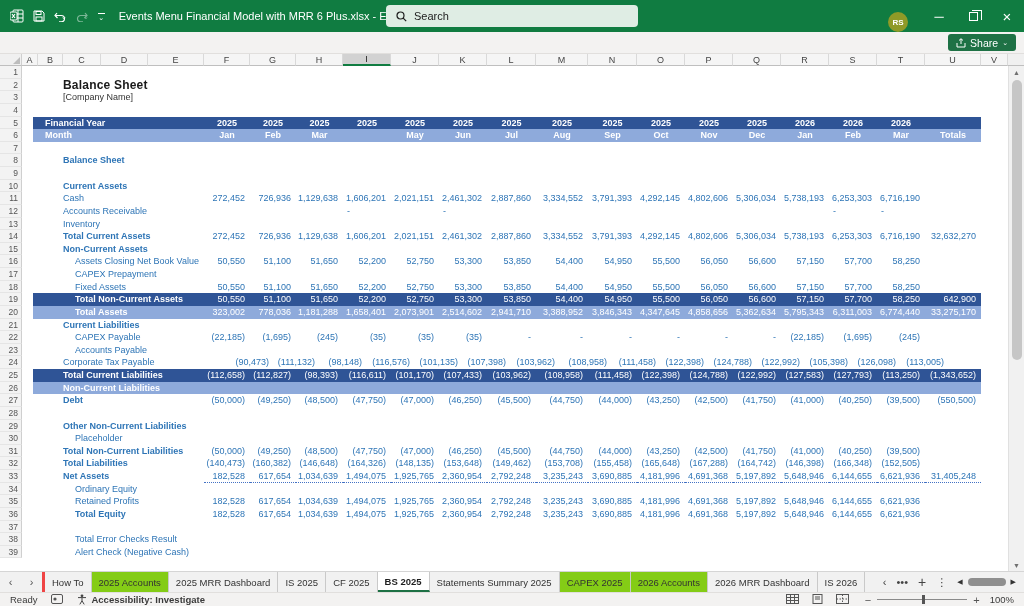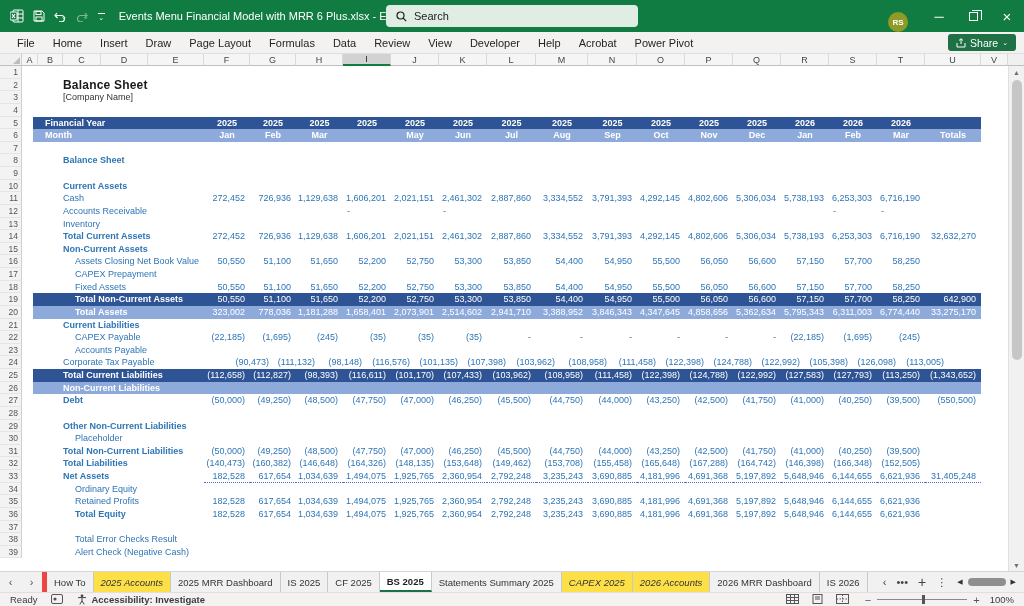--- a/index.html
+++ b/index.html
@@ -63,22 +63,22 @@
   .vscroll { width:16px; height:505px; background:#F1F1F1; border-left:1px solid #E0E0E0; display:flex; flex-direction:column; align-items:center; position:relative; }
   .varrow { font-size:7px; color:#707070; height:12px; display:flex; align-items:center; }
   .varrow.dn { position:absolute; bottom:0; }
   .vthumb { position:absolute; top:14px; width:10px; height:280px; background:#C6C6C6; border-radius:5px; }
 
   
   .tabbar { height:21px; background:#F1F1F1; border-top:1px solid #D5D5D5; display:flex; align-items:stretch; font-size:9.5px; color:#333; }
   .tabnav { width:21px; display:flex; align-items:center; justify-content:center; color:#555; font-size:11px; }
   .sheettabs { display:flex; overflow:hidden; }
   .stab { display:flex; align-items:center; padding:0 7px; border-right:1px solid #C9C9C9; white-space:nowrap; }
-  .stab:first-child { border-left:5px solid #ef4444; }
-  .stab.yellow { background:#fde047;font-style:italic; }
+  .stab:first-child { border-left:3px solid #ef4444; }
+  .stab.yellow { background:#84cc16; }
   .stab.active { background:#fff; font-weight:bold; color:#1d1d1d; border-bottom:2px solid #1E7145; }
   .tab-right { margin-left:auto; display:flex; align-items:center; gap:10px; padding:0 8px; color:#444; }
   .tab-right .sym { font-size:11px; }
   .hscroll { display:flex; align-items:center; gap:5px; }
   .hthumb { width:38px; height:8px; background:#8F8F8F; border-radius:4px; }
   .harrow { font-size:7px; color:#333; }
 
   
   .statusbar { height:14px; background:#F3F2F1; border-top:1px solid #E1DFDD; display:flex; align-items:center; font-size:9.5px; color:#3b3b3b; padding:0 10px; gap:14px; }
   .sb-right { margin-left:auto; display:flex; align-items:center; gap:10px; }
@@ -141,35 +141,20 @@
     <span class="avatar">RS</span>
     <span class="winbtn">─</span>
     <span class="winbtn">
         <span class="restore-glyph"></span>
       </span>
     <span class="winbtn" style="font-size:15px;">×</span>
   </div>
 </div>
 
 <div class="ribbon">
-  <div class="ribbon-tabs">
-      <div class="ribbon-tab">File</div>
-      <div class="ribbon-tab">Home</div>
-      <div class="ribbon-tab">Insert</div>
-      <div class="ribbon-tab">Draw</div>
-      <div class="ribbon-tab">Page Layout</div>
-      <div class="ribbon-tab">Formulas</div>
-      <div class="ribbon-tab">Data</div>
-      <div class="ribbon-tab">Review</div>
-      <div class="ribbon-tab">View</div>
-      <div class="ribbon-tab">Developer</div>
-      <div class="ribbon-tab">Help</div>
-      <div class="ribbon-tab">Acrobat</div>
-      <div class="ribbon-tab">Power Pivot</div>
-    </div>
   <div class="share-btn">
     <svg width="10" height="10" viewBox="0 0 10 10">
         <path d="M1 5v4h8V5" fill="none" stroke="#fff"></path>
         <path d="M5 6V1M3 2.5 5 .7l2 1.8" fill="none" stroke="#fff"></path>
       </svg>
     <span>Share</span>
     <span class="chev">⌄</span>
   </div>
 </div>
 

